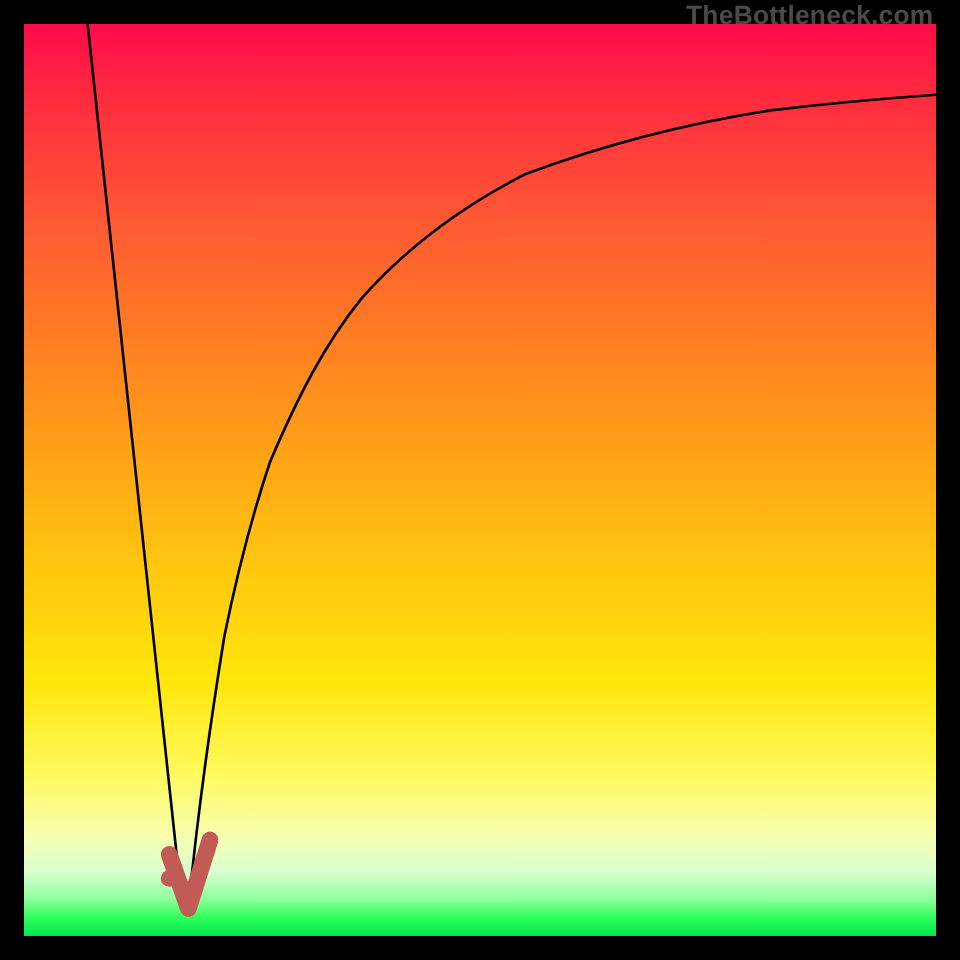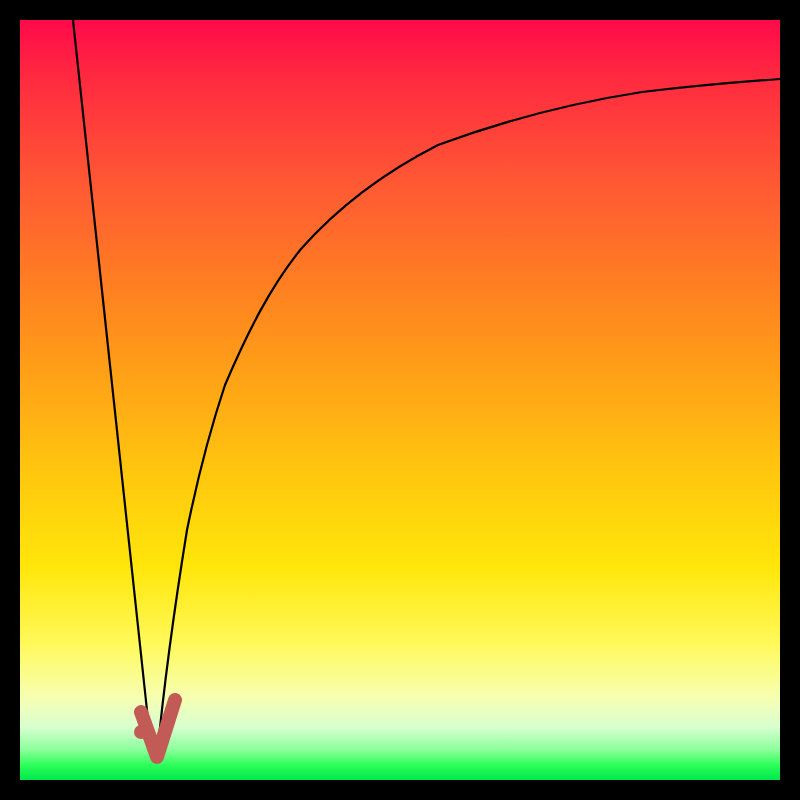--- a/index.html
+++ b/index.html
@@ -61,20 +61,21 @@
     height: 760px;
     overflow: visible;
   }
 </style>
 </head>
 <body>
 
 <div class="frame">
   <div class="plot-area"></div>
 
+  <div class="watermark">TheBottleneck.com</div>
 
   <svg class="curves" viewBox="0 0 760 760">
 
     <path d="M 53 0 L 132 737" stroke="#000" stroke-width="2.2" fill="none"></path>
 
     <path d="M 137 737
              C 145 654, 156 578, 167 510
              C 178 456, 190 410, 205 365
              C 228 311, 251 266, 281 229
              C 319 186, 365 152, 418 125

